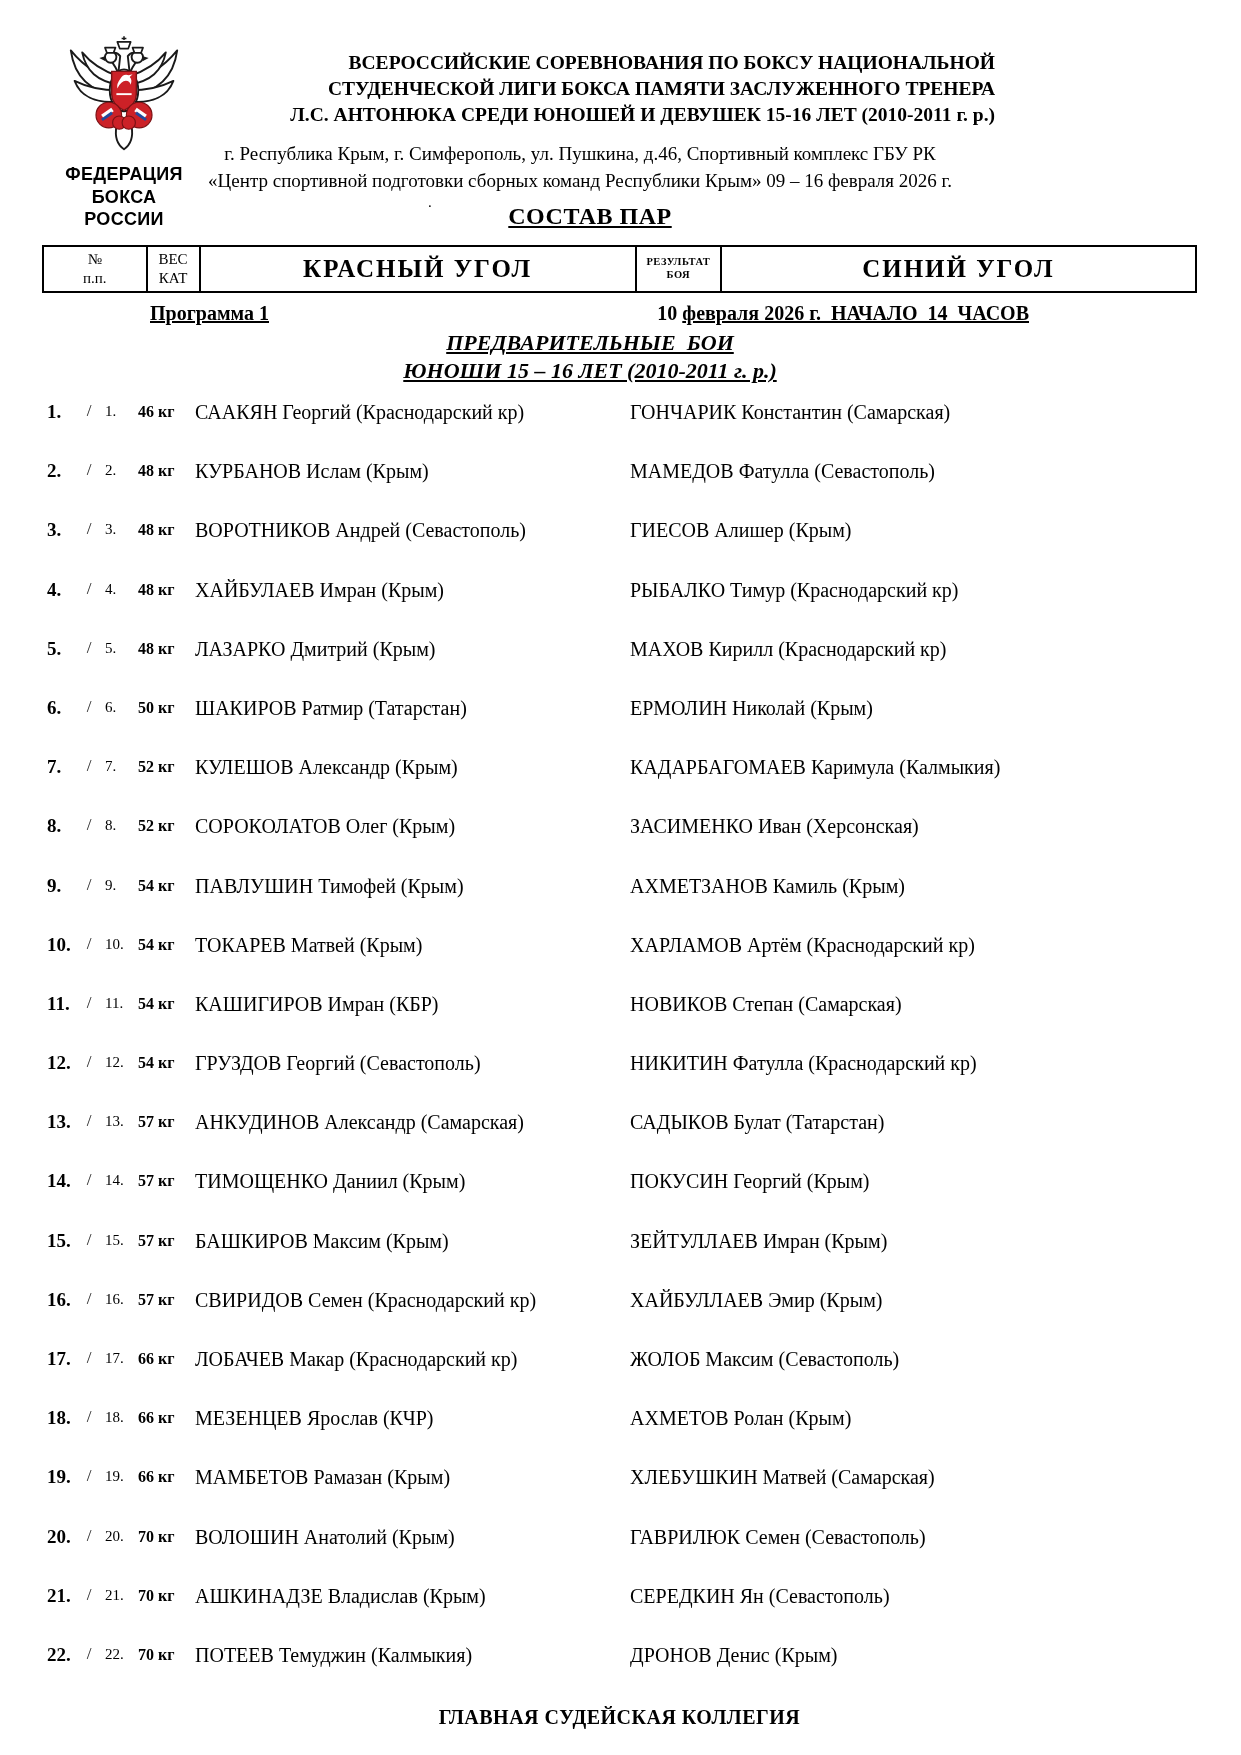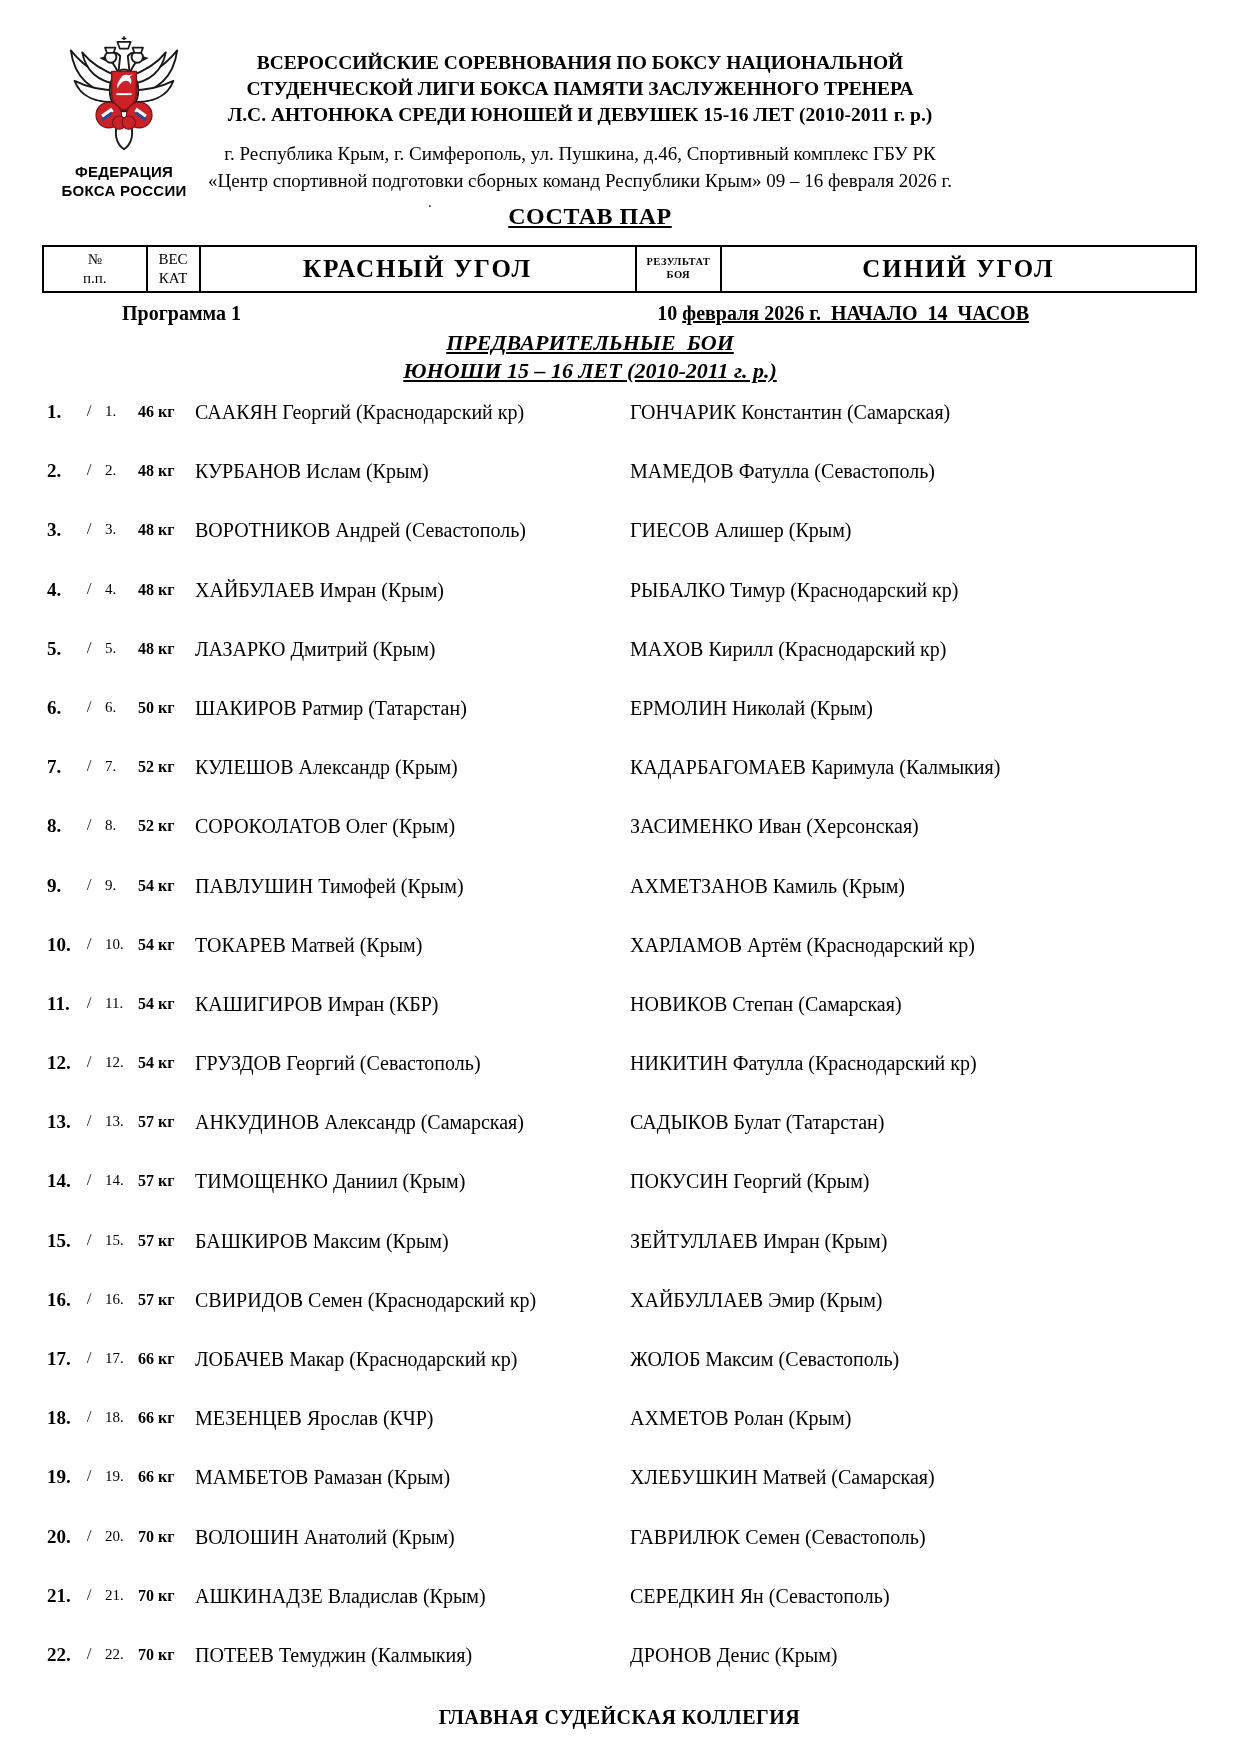--- a/index.html
+++ b/index.html
@@ -6,26 +6,26 @@
   .page {
     position:relative; width:1241px; height:1755px; background:#fff;
     font-family:"Liberation Serif", serif; color:#000; overflow:hidden;
   }
 
   
   .logo-block { position:absolute; left:56px; top:34px; width:136px; text-align:center; }
   .logo-svg { display:block; margin:0 auto; width:114px; height:126px; }
   .fed-label {
     margin-top:3px; font-family:"Liberation Sans", sans-serif;
-    font-weight:bold; font-size:15px; line-height:1.25; letter-spacing:0.3px;
+    font-weight:bold; font-size:18px; line-height:1.25; letter-spacing:0.3px;
   }
 
   
   .header-text { position:absolute; left:165px; top:50px; width:830px; text-align:center; }
-  .title-line { font-weight:bold; font-size:19.5px; line-height:1.34; }
+  .title-line { font-weight:bold; font-size:19.5px; line-height:1.34;text-align:right; }
   .address-block { margin-top:13px; }
   .address-line { font-size:19px; line-height:1.38; }
 
   .tiny-dot { position:absolute; left:428px; top:194px; font-size:15px; }
 
   .doc-title {
     position:absolute; top:203px; left:0; width:1180px; text-align:center;
     font-size:24px; font-weight:bold; text-decoration:underline; letter-spacing:0.5px;
   }
 
@@ -43,21 +43,21 @@
   .ph-c3 { width:37.9%; } .ph-c4 { width:7.4%; } .ph-c5 { width:41.1%;border-radius:12px; }
   .ph-small { font-size:15px; line-height:1.3; }
   .ph-corner { font-size:25px; font-weight:bold; letter-spacing:2px; white-space:nowrap; }
   .ph-result { font-size:10.5px; font-weight:bold; line-height:1.2; letter-spacing:0.5px; }
 
   
   .program-row {
     position:absolute; top:302px; left:42px; width:1155px;
     display:flex; justify-content:space-between; font-weight:bold; font-size:20px;
   }
-  .program-label { margin-left:80px; }
+  .program-label { margin-left:108px; text-decoration:underline; }
   .program-date { margin-right:168px; white-space:pre; }
   .program-date .u { text-decoration:underline; }
 
   .section-h1, .section-h2 {
     position:absolute; left:0; width:1180px; text-align:center;
     font-size:22px; font-weight:bold; font-style:italic;
     text-decoration:underline; white-space:pre;
   }
   .section-h1 { top:330px; }
   .section-h2 { top:358px; }

